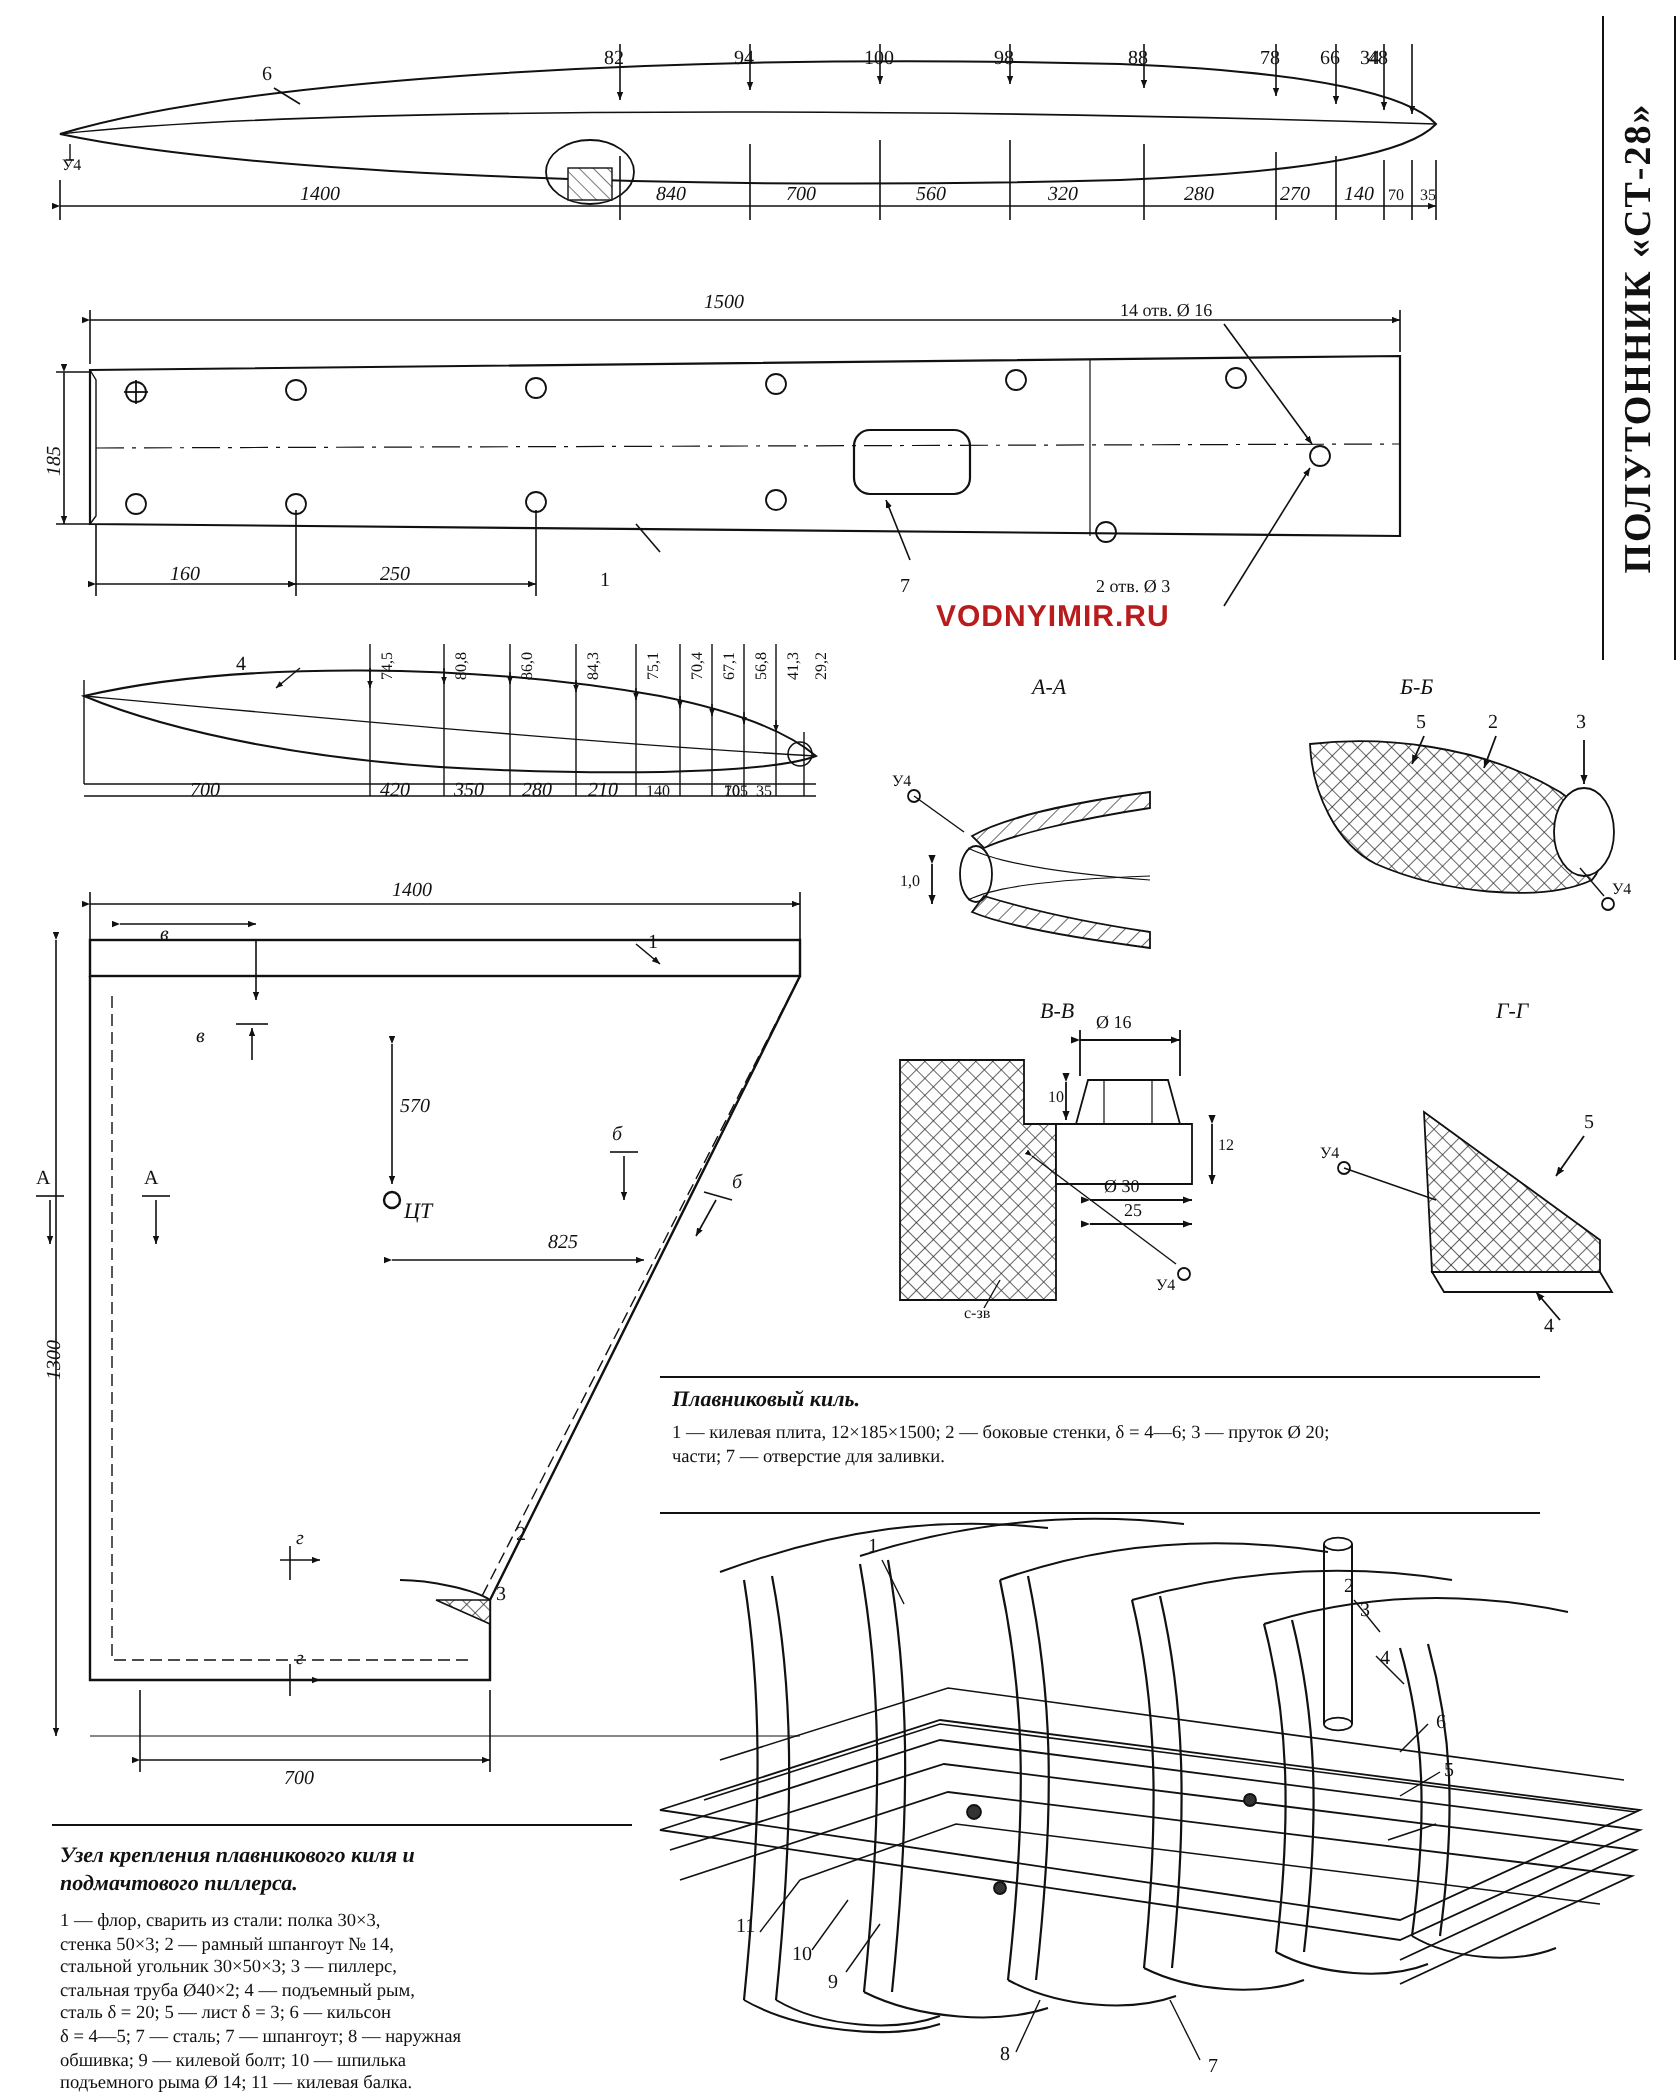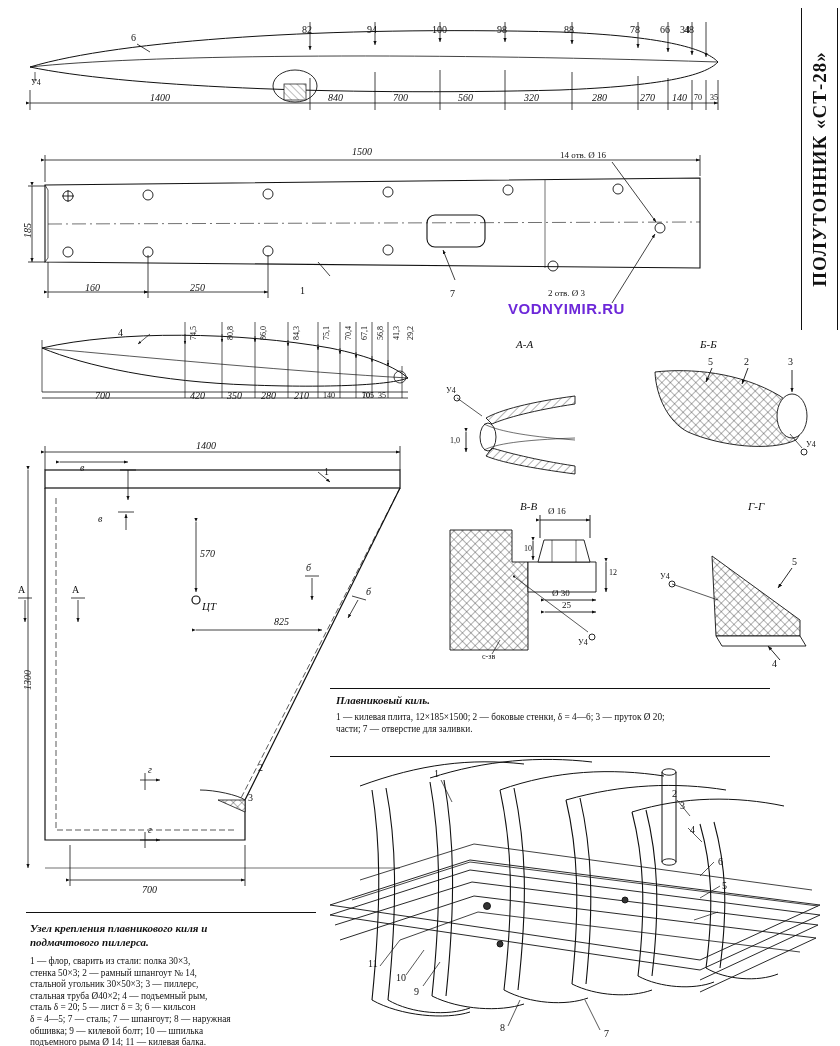--- a/index.html
+++ b/index.html
@@ -16,22 +16,22 @@
   .title-vert{
      position:absolute;right:6px;top:14px;width:28px;height:310px;
      display:flex;align-items:center;justify-content:center;
   }
   .title-vert span{
      display:block;transform:rotate(-90deg);white-space:nowrap;
      font-family:"Liberation Serif", serif;font-weight:bold;font-size:19px;letter-spacing:1px;
   }
   .title-rule{position:absolute;right:2px;top:8px;width:0;height:322px;border-left:1px solid #111;}
   .title-rule2{position:absolute;right:38px;top:8px;width:0;height:322px;border-left:1px solid #111;}
-  .wm{position:absolute;left:508px;top:300px;font-family:"Liberation Sans",sans-serif;
-      font-size:15px;font-weight:bold;color:#6d28d9;letter-spacing:.5px;}
+  .wm{position:absolute;left:468px;top:300px;font-family:"Liberation Sans",sans-serif;
+      font-size:15px;font-weight:bold;color:#b91c1c;letter-spacing:.5px;}
   .cap{position:absolute;font-family:"Liberation Serif", serif;}
   .legend{position:absolute;font-size:9.3px;line-height:1.25;}
   .capt-title{font-size:11px;font-weight:bold;font-style:italic;}
   .hatch-note{position:absolute;font-size:9.3px;line-height:1.26;}
 </style>
 </head>
 <body>
 
 <div class="sheet">
 

